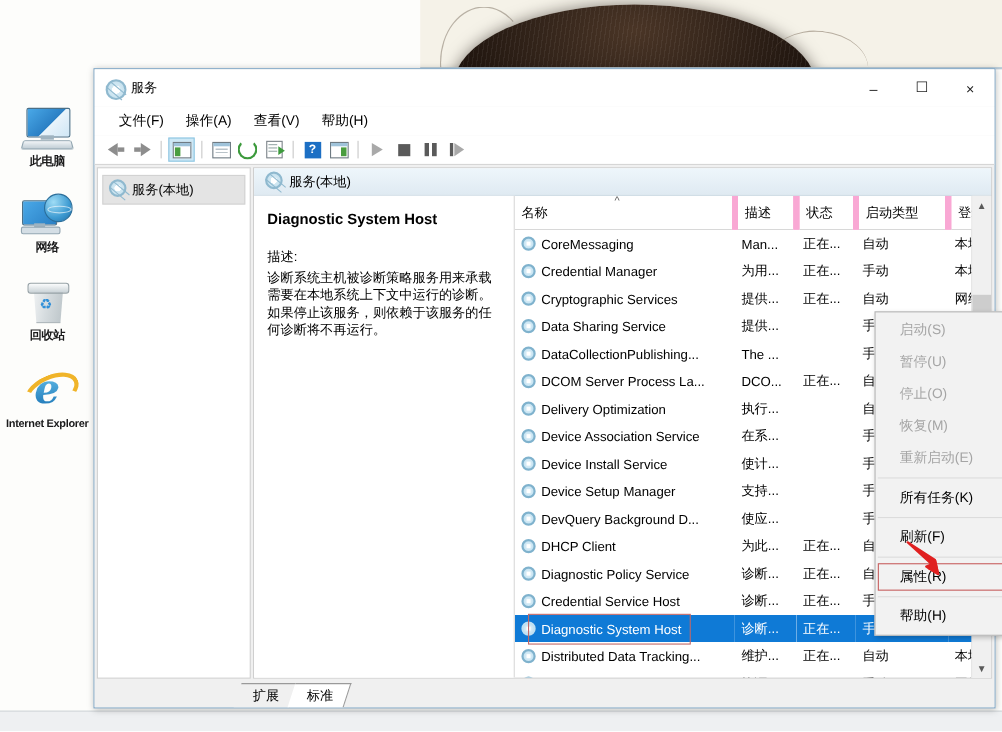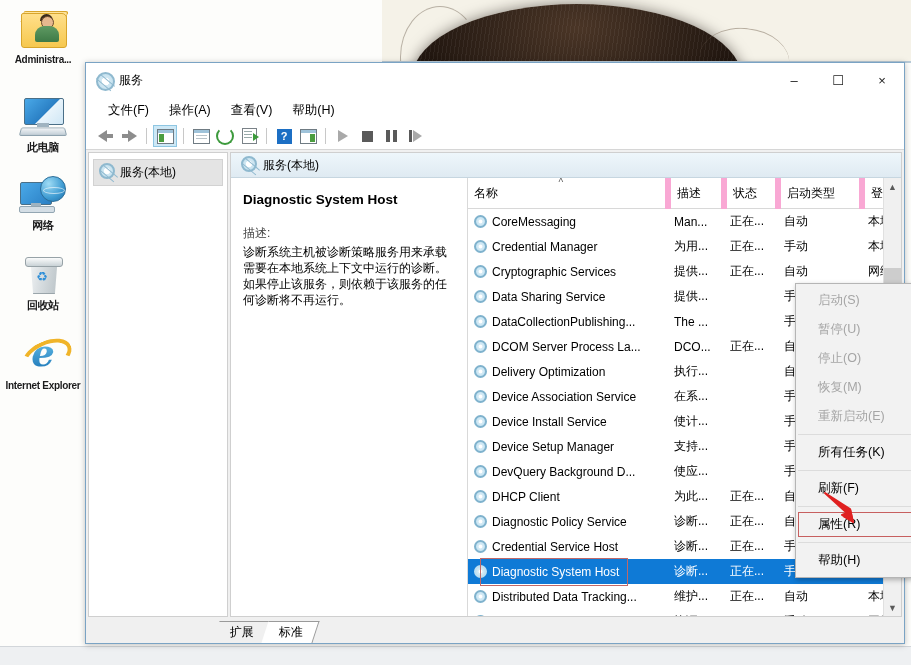--- a/index.html
+++ b/index.html
@@ -163,21 +163,21 @@
   .tree-item{display:flex;align-items:center;gap:5px;padding:3px 5px;background:#e4e4e4;border:1px solid #d2d2d2;font-size:12px;}
 
   
   #pane{flex:1;background:#fff;border:1px solid #cfcfcf;display:flex;flex-direction:column;min-width:0;}
   #pane-header{height:24px;background:linear-gradient(#eef6fb,#dfeaf2);border-bottom:1px solid #c6d6e0;
     display:flex;align-items:center;padding-left:10px;gap:6px;font-size:12px;flex:none;}
   #pane-body{flex:1;display:flex;min-height:0;}
 
   #detail{width:212px;flex:none;border-right:1px solid #d9d9d9;padding:14px 12px 8px 12px;background:#fff;}
   #detail h3{margin:0 0 18px 0;font-size:13.5px;font-weight:bold;color:#000;}
-  #detail .lbl{font-size:12px;color:#404040;margin-bottom:2px;}
+  #detail .lbl{font-size:12px;color:#000000;margin-bottom:2px;}
   #detail .desc{font-size:12px;color:#000;line-height:16px;}
 
   
   #list-wrap{flex:1;display:flex;flex-direction:column;min-width:0;position:relative;}
   table.svc{border-collapse:collapse;width:100%;table-layout:fixed;font-size:12px;}
   table.svc th{
     background:#fff;border-bottom:1px solid #d8d8d8;border-right:6px solid #f9a8d4;
     font-weight:normal;text-align:left;padding:4px 6px;height:22px;color:#000;position:relative;
   }
   table.svc td{padding:2px 6px;height:21px;white-space:nowrap;overflow:hidden;color:#000;}
@@ -236,32 +236,20 @@
 
 <div id="desktop">
 
   <div id="wallpaper">
     <div class="wisp"></div>
     <div class="hair"></div>
     <div class="wisp2"></div>
   </div>
   <div id="desk-sep"></div>
 
-  <div class="desk-icon" style="left:2px;top:6px;">
-    <div class="glyph">
-      <div class="i-folder">
-        <div class="tab"></div>
-          <div class="back"></div>
-        <div class="hair2"></div>
-          <div class="head"></div>
-          <div class="body"></div>
-      </div>
-    </div>
-    <span class="cap small">Administra...</span>
-  </div>
 
   <div class="desk-icon" style="left:2px;top:94px;text-decoration:underline;">
     <div class="glyph">
       <div class="i-pc">
           <div class="scr"></div>
           <div class="stand"></div>
           <div class="kb"></div>
         </div>
     </div>
     <span class="cap">此电脑</span>

